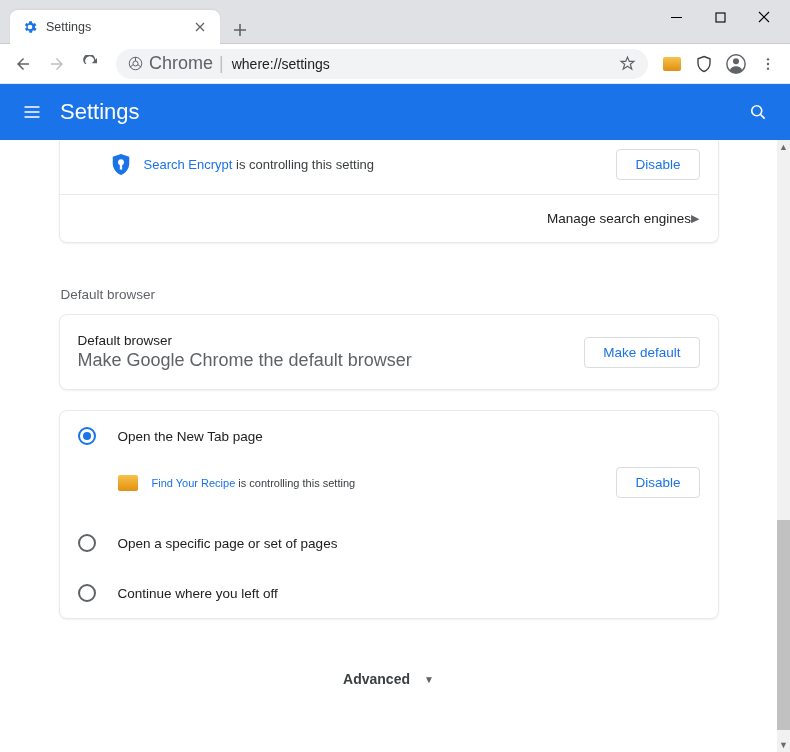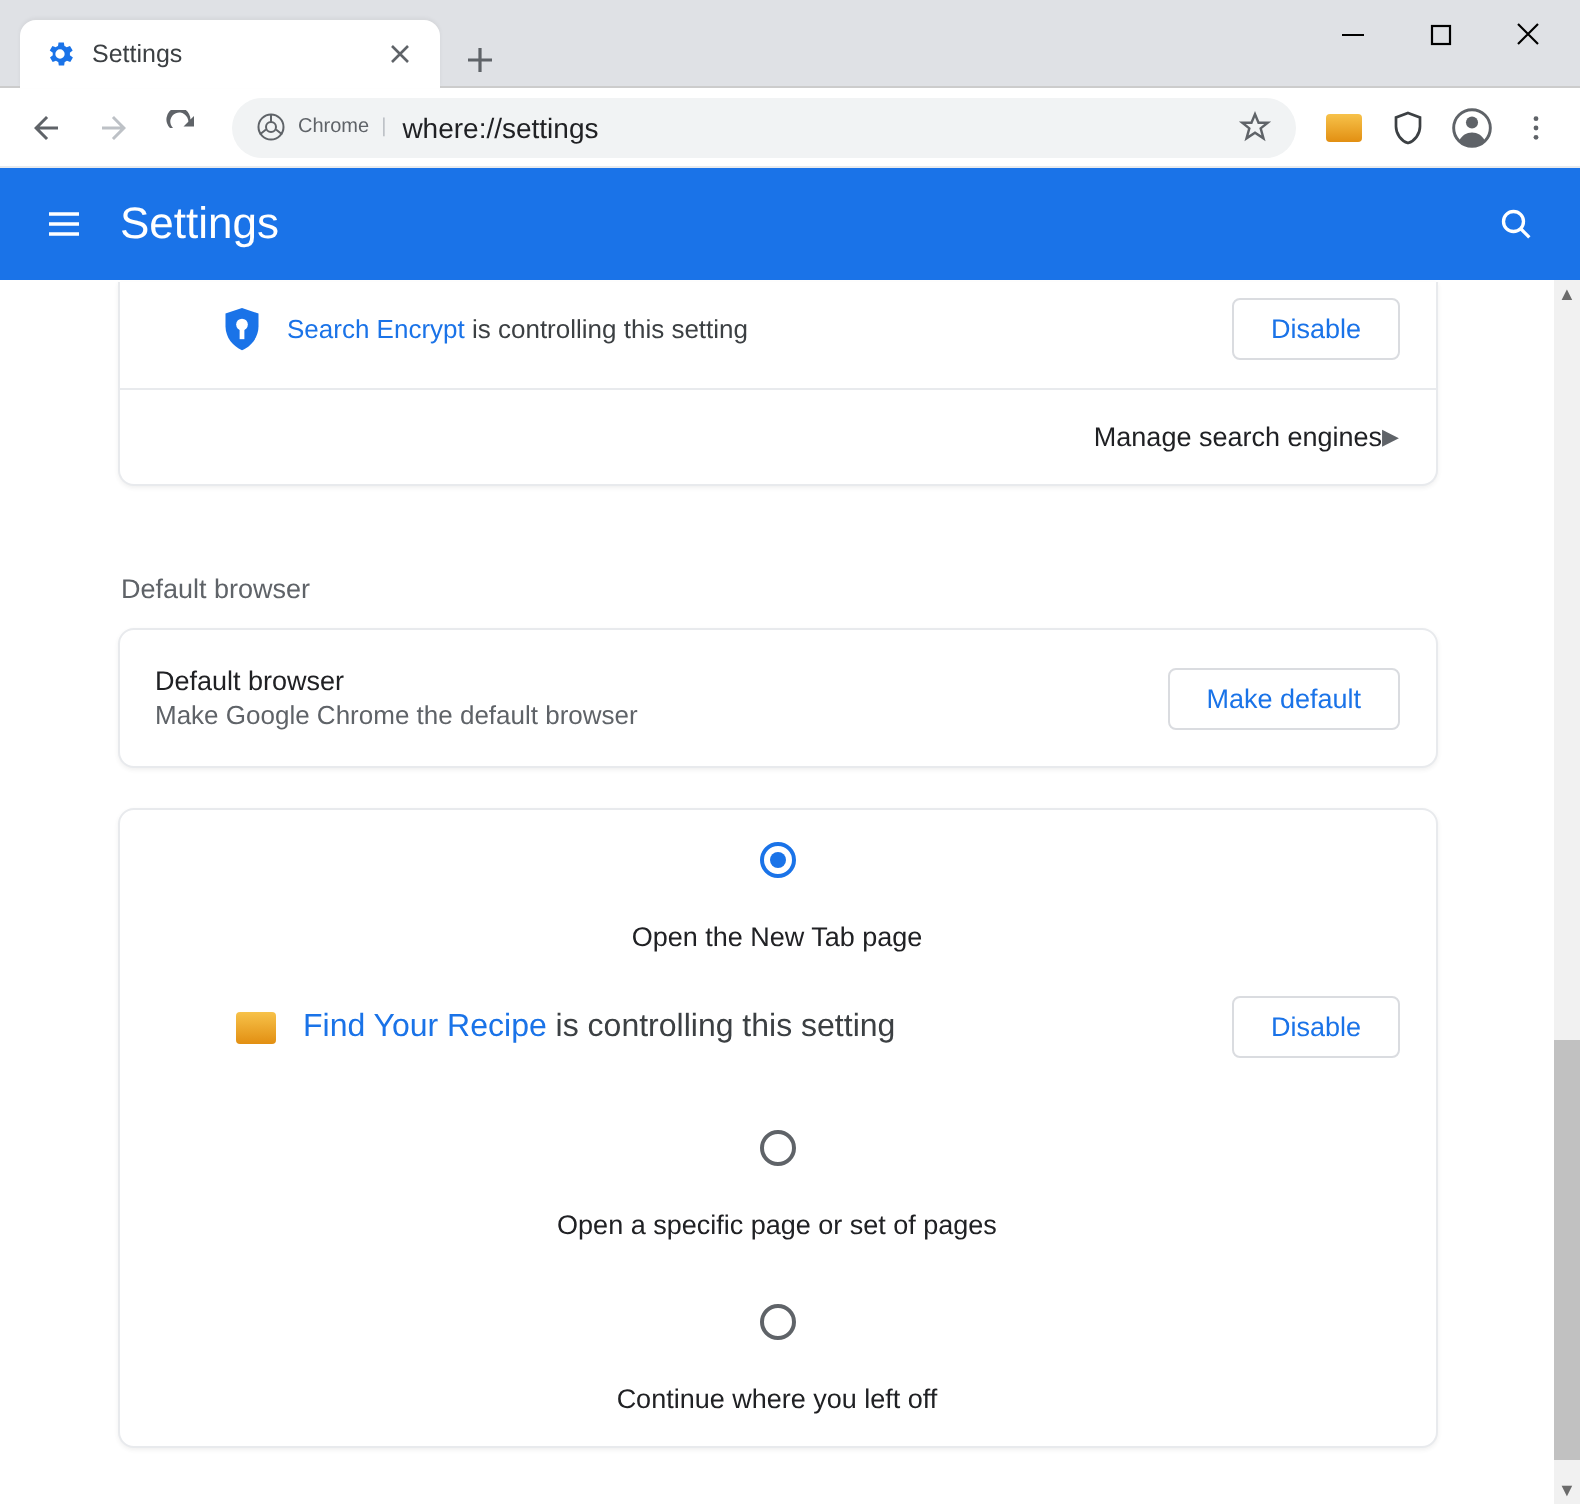--- a/index.html
+++ b/index.html
@@ -14,21 +14,21 @@
   .tab-close { width: 16px; height: 16px; display: flex; align-items: center; justify-content: center; color: #5f6368; cursor: pointer; font-size: 14px; }
   .new-tab-btn { width: 28px; height: 28px; display: flex; align-items: center; justify-content: center; color: #5f6368; font-size: 18px; margin-left: 6px; cursor: pointer; }
   .window-controls { display: flex; align-items: flex-start; padding-top: 2px; margin-right: 4px; }
   .win-btn { width: 44px; height: 30px; display: flex; align-items: center; justify-content: center; color: #000; cursor: pointer; }
 
   
   .toolbar { height: 40px; background: #fff; display: flex; align-items: center; padding: 0 8px; gap: 4px; border-bottom: 1px solid #e8eaed; }
   .nav-btn { width: 30px; height: 30px; display: flex; align-items: center; justify-content: center; color: #5f6368; cursor: pointer; border-radius: 50%; }
   .nav-btn.disabled { color: #bdc1c6; }
   .omnibox { flex: 1; height: 30px; background: #f1f3f4; border-radius: 15px; display: flex; align-items: center; padding: 0 12px; gap: 8px; margin: 0 6px; }
-  .omnibox-lockarea { display: flex; align-items: center; gap: 6px; color: #5f6368; font-size: 10px; }
+  .omnibox-lockarea { display: flex; align-items: center; gap: 6px; color: #5f6368; font-size: 18px; }
   .omnibox-sep { color: #bdc1c6; }
   .omnibox-url { font-size: 14px; color: #202124; }
   .omnibox-spacer { flex: 1; }
   .star-btn { color: #5f6368; cursor: pointer; }
   .ext-icon { width: 28px; height: 28px; display: flex; align-items: center; justify-content: center; cursor: pointer; }
   .ext-square { width: 18px; height: 14px; background: linear-gradient(#f7c24a,#e28f12); border-radius: 2px; }
   .kebab { width: 28px; height: 28px; display: flex; align-items: center; justify-content: center; color: #5f6368; cursor: pointer; }
 
   
   .settings-bar { height: 56px; background: #1a73e8; color: #fff; display: flex; align-items: center; padding: 0 14px; }
@@ -52,33 +52,33 @@
   .notice-text a { color: #1a73e8; text-decoration: none; cursor: pointer; }
   .btn-outline { border: 1px solid #dadce0; background: #fff; color: #1a73e8; font-size: 13.5px; font-weight: 500; padding: 7px 18px; border-radius: 4px; cursor: pointer; }
   .manage-row { display: flex; align-items: center; justify-content: flex-end; padding: 16px 18px; font-size: 13.5px; color: #202124; cursor: pointer; }
   .chevron { color: #5f6368; font-size: 11px; }
 
   .section-title { font-size: 13.5px; color: #5f6368; padding: 24px 2px 12px; }
 
   .default-browser-row { display: flex; align-items: center; padding: 18px; }
   .db-text { flex: 1; }
   .db-label { font-size: 13.5px; color: #202124; }
-  .db-sub { font-size: 13px; color: #5f6368; margin-top: 2px; }
-
-  .radio-row { display: flex; align-items: center; padding: 16px 18px; gap: 22px; cursor: pointer; flex-direction: column; }
+  .db-sub { font-size: 18px; color: #5f6368; margin-top: 2px; }
+
+  .radio-row { display: flex; align-items: center; padding: 16px 18px; gap: 22px; cursor: pointer; }
   .radio-row + .radio-row { border-top: none; }
   .radio-outer { width: 18px; height: 18px; border-radius: 50%; display: flex; align-items: center; justify-content: center; }
   .radio-outer.sel { border: 2px solid #1a73e8; }
   .radio-outer.unsel { border: 2px solid #5f6368; }
   .radio-inner { width: 8px; height: 8px; border-radius: 50%; background: #1a73e8; }
   .radio-label { font-size: 13.5px; color: #202124; }
 
   .startup-notice { display: flex; align-items: center; padding: 6px 18px 20px 58px; gap: 14px; }
   .startup-ext-icon { width: 20px; height: 16px; background: linear-gradient(#f7c24a,#e28f12); border-radius: 2px; position: relative; }
-  .startup-text { font-size: 16px; color: #3c4043; flex: 1; }
+  .startup-text { font-size: 11px; color: #3c4043; flex: 1; }
   .startup-text a { color: #1a73e8; text-decoration: none; cursor: pointer; }
 
   .advanced-row { display: flex; align-items: center; justify-content: center; gap: 14px; margin-top: 42px; color: #3c4043; font-size: 14px; cursor: pointer; padding: 10px; font-weight: bold; }
   .adv-chevron { color: #5f6368; font-size: 10px; }
 
   svg { display: block; }
 </style>
 </head>
 <body>
 

